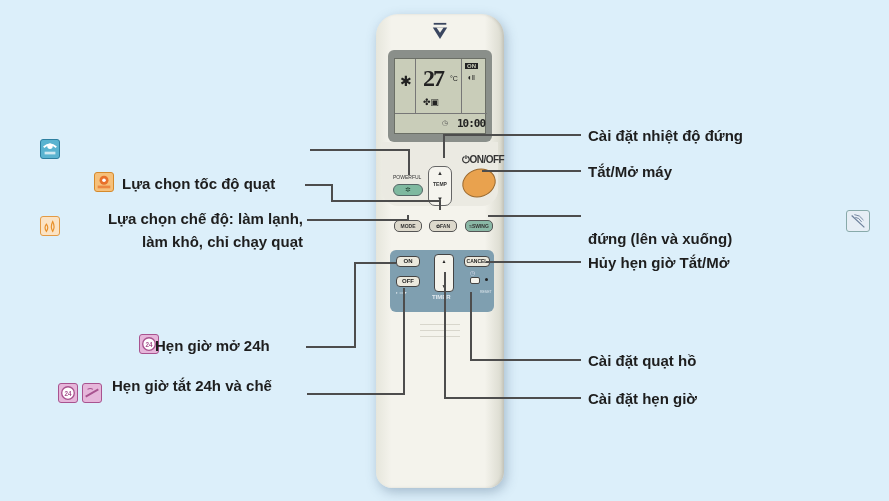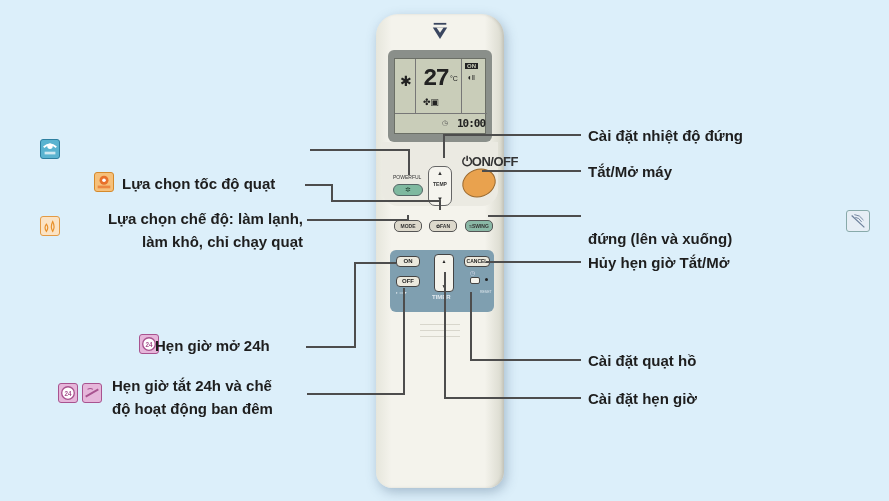--- a/index.html
+++ b/index.html
@@ -27,21 +27,21 @@
     background: #8a8f8a; border-radius: 6px;
   }
   .lcd {
     position: absolute; left: 6px; top: 8px; width: 92px; height: 76px;
     background: #c9cdb9; border: 1px solid #6b6f66;
   }
   .lcd-divider-v1 { position:absolute; left:20px; top:0; width:1px; height:54px; background:#777; }
   .lcd-divider-v2 { position:absolute; left:66px; top:0; width:1px; height:54px; background:#777; }
   .lcd-divider-h { position:absolute; left:0; top:54px; width:92px; height:1px; background:#777; }
   .lcd-snow { position:absolute; left:5px; top:14px; font-size:14px; color:#222; }
-  .lcd-temp { position:absolute; left:28px; top:6px; font-size:24px; font-weight:bold; color:#222; font-family:Liberation Mono, monospace; letter-spacing:-2px; }
+  .lcd-temp { position:absolute; left:28px; top:6px; font-size:24px; font-weight:bold; color:#222; font-family:Liberation Serif, serif; letter-spacing:-2px; }
   .lcd-unit { position:absolute; left:55px; top:16px; font-size:7px; color:#222; }
   .lcd-fan { position:absolute; left:28px; top:38px; font-size:9px; color:#222; }
   .lcd-on { position:absolute; left:70px; top:4px; font-size:6px; background:#222; color:#c9cdb9; padding:0 2px; font-weight:bold; }
   .lcd-swing { position:absolute; left:72px; top:14px; font-size:8px; color:#222; }
   .lcd-time { position:absolute; left:62px; top:58px; font-size:11px; font-weight:bold; color:#222; font-family:"DejaVu Sans Mono", monospace; letter-spacing:-1px; }
   .lcd-clock { position:absolute; left:47px; top:60px; font-size:7px; color:#555; }
 
   .btn-area-top {
     position:absolute; left:6px; top:128px; width:116px; height:64px;
     background:#ebeae2; border-radius: 0 0 16px 16px;
@@ -52,21 +52,21 @@
     background:#7fb9a0; border:1px solid #566; border-radius:6px;
     font-size:7px; text-align:center; line-height:10px; color:#243;
   }
   .btn-temp {
     position:absolute; left:52px; top:152px; width:24px; height:40px;
     background:#f5f4ee; border:1px solid #666; border-radius:7px;
   }
   .btn-temp .up, .btn-temp .down { position:absolute; left:0; width:100%; text-align:center; font-size:6px; color:#333; }
   .btn-temp .up { top:3px; } .btn-temp .down { bottom:3px; }
   .btn-temp .lbl { position:absolute; top:14px; left:0; width:100%; text-align:center; font-size:5px; font-weight:bold; color:#333; }
-  .onoff-label { position:absolute; left:86px; top:140px; font-size:13px; font-weight:bold; color:#333; letter-spacing:-0.5px; }
+  .onoff-label { position:absolute; left:86px; top:140px; font-size:10px; font-weight:bold; color:#333; letter-spacing:-0.5px; }
   .btn-power {
     position:absolute; left:86px; top:155px; width:34px; height:28px;
     background:#e9a24e; border:1px solid #9a6a30; border-radius:50%;
     transform: rotate(-20deg);
   }
   .btn-row2 { position:absolute; top:206px; height:12px; border:1px solid #555; border-radius:5px; font-size:5px; font-weight:bold; text-align:center; line-height:10px; color:#333; }
   .btn-mode { left:18px; width:28px; background:#ddd9cc; }
   .btn-fan { left:53px; width:28px; background:#ddd9cc; }
   .btn-swing { left:89px; width:28px; background:#8ab8a6; }
 
@@ -252,21 +252,20 @@
         <text x="10" y="13" font-size="7" text-anchor="middle" fill="#a8538f" font-family="Liberation Sans, sans-serif" font-weight="bold">24</text>
       </svg>
   </div>
   <div class="ico ico-pink" style="left:82px; top:383px;">
     <svg viewBox="0 0 20 20">
         <path d="M3 14 L17 6" stroke="#a8538f" stroke-width="2"></path>
         <path d="M5 6 Q8 4 11 6" stroke="#a8538f" stroke-width="1.2" fill="none"></path>
       </svg>
   </div>
   <span class="lbl-txt" style="left:112px; top:376px;">Hẹn giờ tắt 24h và chế</span>
-  <span class="lbl-txt" style="left:112px; top:399px;">độ hoạt động ban đêm</span>
 
   <span class="lbl-txt" style="left:588px; top:126px;">Cài đặt nhiệt độ đứng</span>
   <span class="lbl-txt" style="left:588px; top:162px;">Tắt/Mở máy</span>
   <span class="lbl-txt" style="left:588px; top:229px;">đứng (lên và xuống)</span>
   <div class="ico ico-gray" style="left:846px; top:210px; width:24px; height:22px;">
     <svg viewBox="0 0 24 22">
         <path d="M5 5 L19 18" stroke="#6b7f9a" stroke-width="1.3"></path>
         <path d="M8 4 Q14 4 18 10" stroke="#6b7f9a" stroke-width="1" fill="none"></path>
         <path d="M9 7 Q13 7 16 12" stroke="#6b7f9a" stroke-width="1" fill="none"></path>
       </svg>

